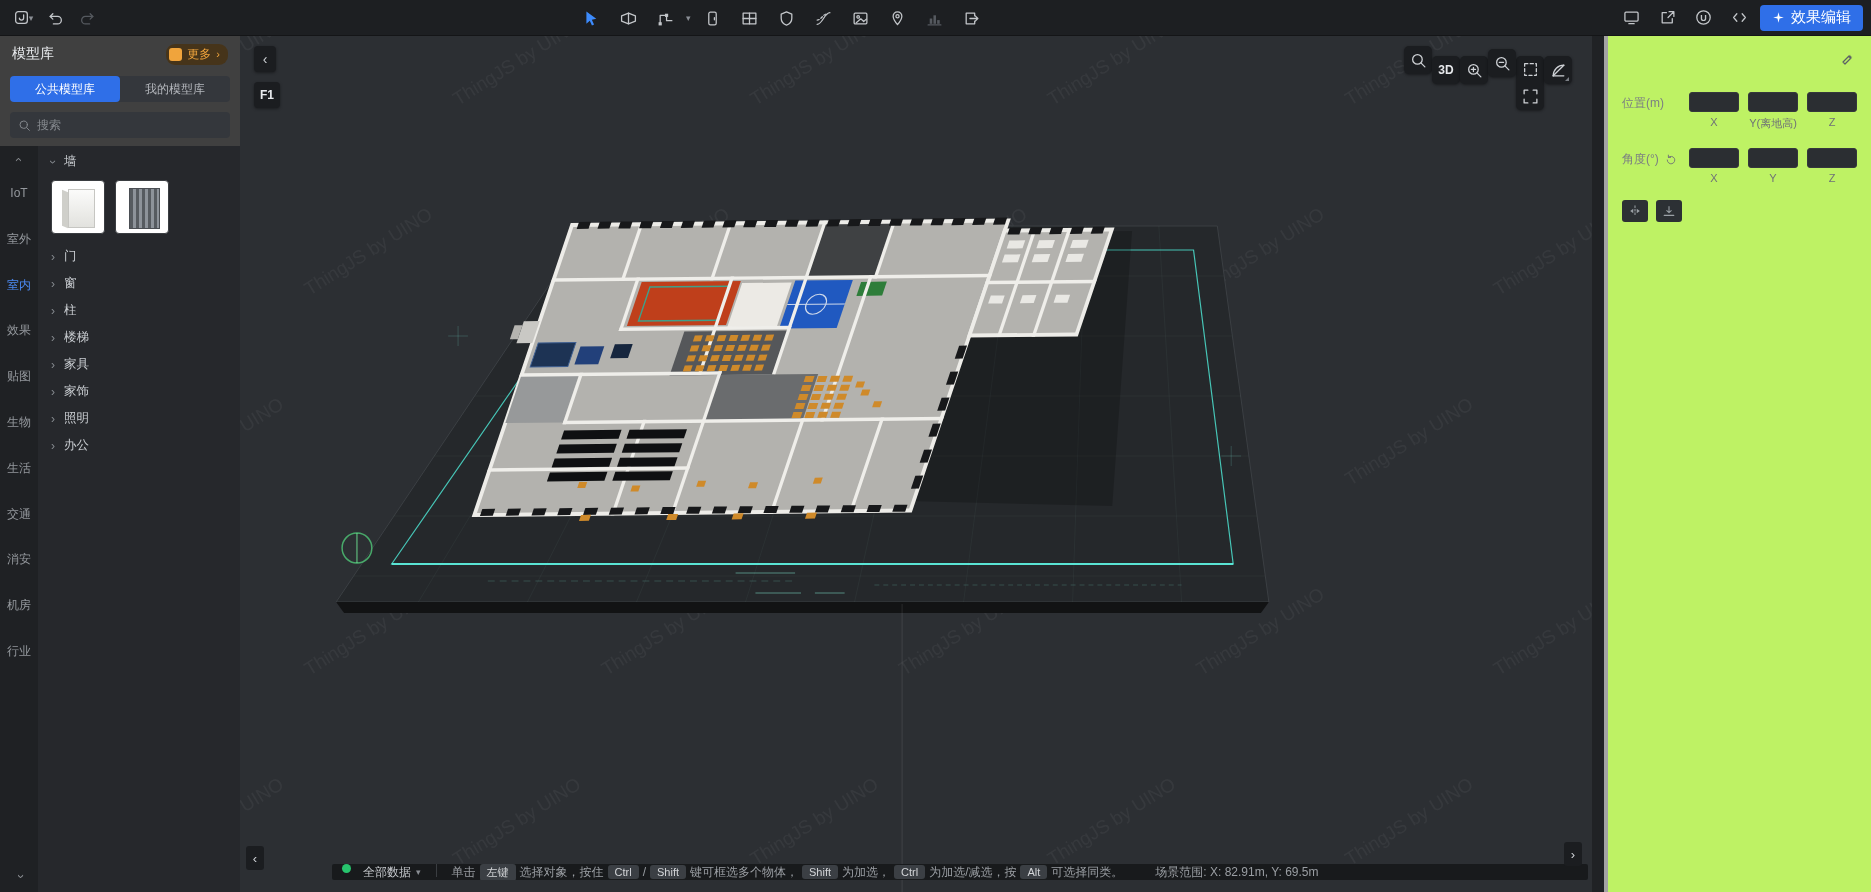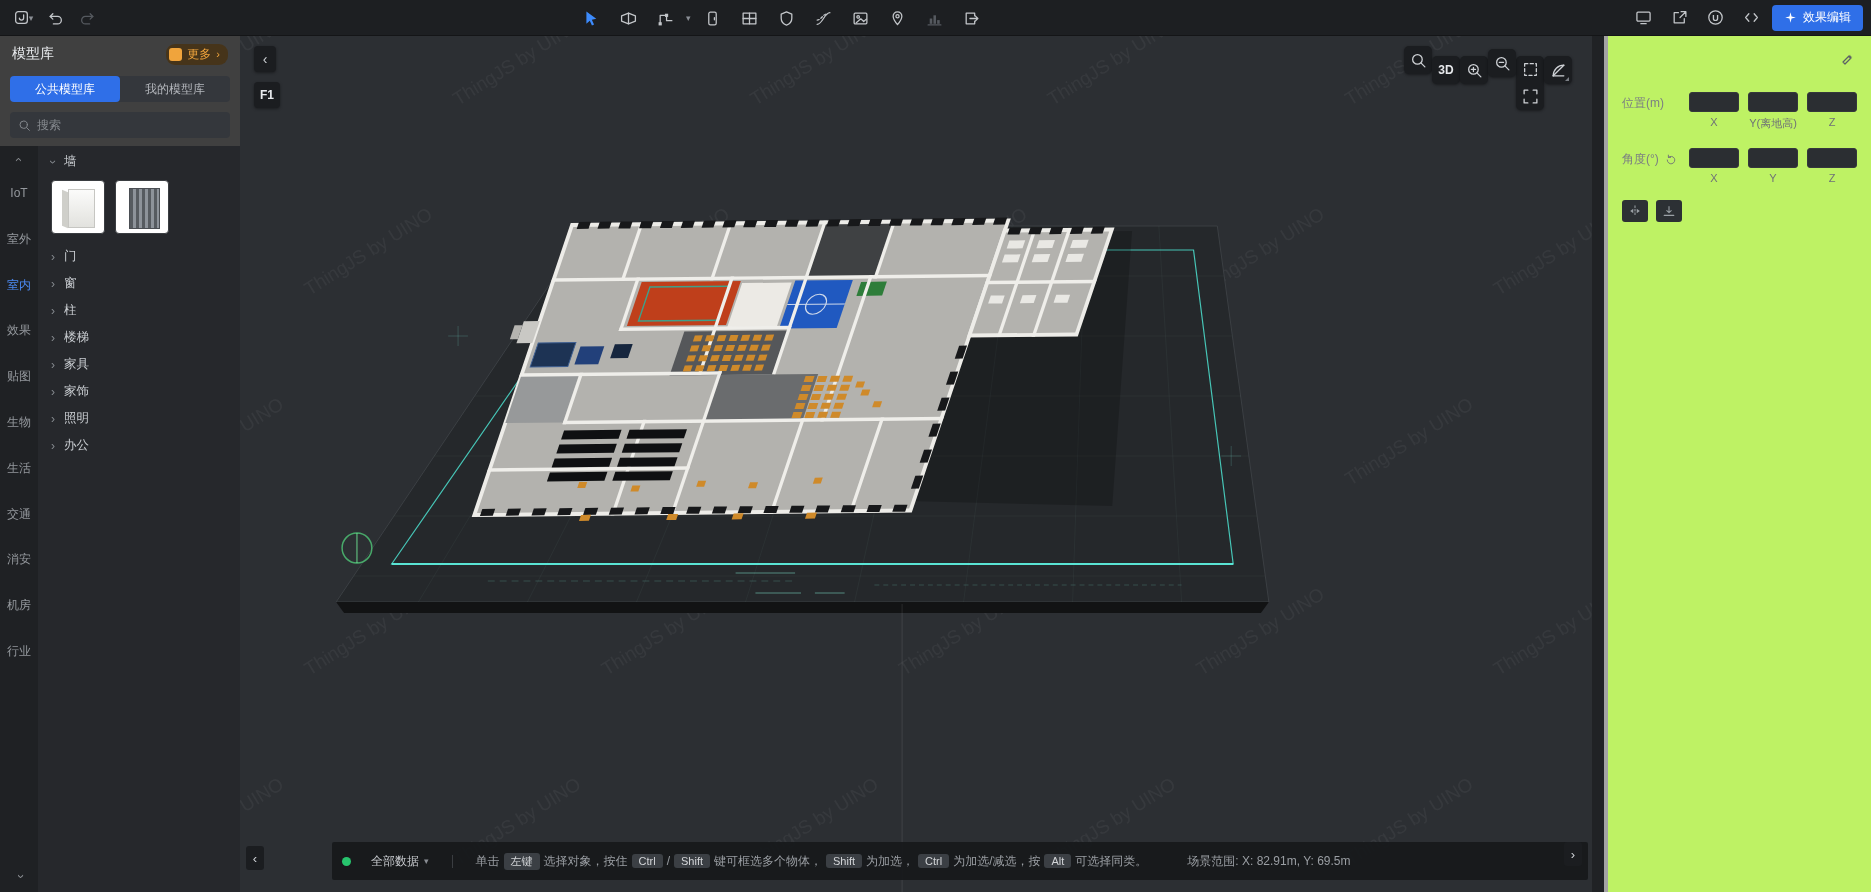--- a/index.html
+++ b/index.html
@@ -7,21 +7,21 @@
 .app{display:flex;flex-direction:column;width:1871px;height:892px;}
 
 .topbar{height:36px;flex:0 0 36px;background:#1d1f22;border-bottom:1px solid #141517;display:flex;align-items:center;position:relative;z-index:5;}
 .tb-left{display:flex;align-items:center;gap:2px;padding-left:8px;}
 .icon-btn{min-width:30px;height:26px;display:flex;align-items:center;justify-content:center;border-radius:4px;color:#c3c6ca;cursor:pointer;}
 .icon-btn.active{color:#3d8bfd;}
 .icon-btn.disabled{color:#55595f;cursor:default;}
 .caret{color:#8a8e94;font-size:9px;margin-left:-1px;}
 .tb-center{position:absolute;left:576px;top:0;height:36px;display:flex;align-items:center;gap:7px;}
 .tb-right{margin-left:auto;display:flex;align-items:center;gap:6px;padding-right:8px;}
-.btn-primary{display:flex;align-items:center;gap:6px;background:#2f6fe8;color:#fff;font-size:12px;height:26px;padding:0 12px;border-radius:4px;border:none;cursor:pointer;}
+.btn-primary{display:flex;align-items:center;gap:6px;background:#2f6fe8;color:#fff;font-size:15px;height:26px;padding:0 12px;border-radius:4px;border:none;cursor:pointer;}
 
 .main{flex:1;display:flex;min-height:0;}
 
 .left{width:240px;flex:0 0 240px;background:#404040;display:flex;flex-direction:column;min-height:0;}
 .panel-head{height:36px;flex:0 0 36px;display:flex;align-items:center;justify-content:space-between;padding:0 12px;}
 .panel-title{font-size:14px;color:#e9ebee;}
 .more-badge{display:flex;align-items:center;gap:5px;background:#46341a;border-radius:9px;padding:2px 8px 2px 3px;color:#f0a43c;font-size:12px;cursor:pointer;}
 .more-ico{width:13px;height:13px;background:#f0a43c;border-radius:3px;display:inline-block;}
 .more-chev{font-size:11px;}
 .tabs{margin:4px 10px 0;display:flex;background:#34373c;border-radius:4px;height:26px;flex:0 0 26px;}
@@ -57,21 +57,21 @@
 .vp-btn,.vp-group{background:#1b1d20;border-radius:5px;color:#cfd2d6;box-shadow:0 1px 3px rgba(0,0,0,.45);}
 .vp-btn{width:28px;height:28px;display:flex;align-items:center;justify-content:center;cursor:pointer;font-size:12px;margin-top:10px;position:relative;}
 .vp-btn:first-child{margin-top:0;}
 .vp-btn.t3d{font-weight:bold;color:#e6e8eb;}
 .vp-btn.zo{margin-top:3px;}
 .vp-group{margin-top:10px;display:flex;flex-direction:column;}
 .vp-cell{width:28px;height:27px;display:flex;align-items:center;justify-content:center;cursor:pointer;}
 .vp-btn.cornered::after{content:"";position:absolute;right:3px;bottom:3px;border-left:4px solid transparent;border-bottom:4px solid #7b7f85;}
 .bl-collapse{position:absolute;left:6px;bottom:22px;width:18px;height:24px;background:#1b1d20;border-radius:3px;color:#cfd2d6;display:flex;align-items:center;justify-content:center;cursor:pointer;font-size:13px;z-index:4;}
 .br-collapse{position:absolute;right:10px;bottom:26px;width:18px;height:24px;background:#1b1d20;border-radius:3px;color:#cfd2d6;display:flex;align-items:center;justify-content:center;cursor:pointer;font-size:13px;z-index:6;}
-.statusbar{position:absolute;left:92px;right:4px;bottom:12px;height:38px;background:rgba(23,25,27,.95);border-radius:2px;display:flex;align-items:center;padding:0 10px;gap:20px;font-size:12px;color:#9a9ea3;white-space:nowrap;overflow:hidden;z-index:3;}
+.statusbar{position:absolute;left:92px;right:4px;bottom:12px;height:16px;background:rgba(23,25,27,.95);border-radius:2px;display:flex;padding:0 10px;gap:12px;font-size:12px;color:#9a9ea3;white-space:nowrap;overflow:hidden;z-index:3;}
 .dot{width:9px;height:9px;border-radius:50%;background:#27c46d;flex:0 0 9px;}
 .src{display:flex;align-items:center;gap:5px;color:#c6c9cd;cursor:pointer;}
 .caret2{color:#8a8e94;font-size:9px;}
 .vdiv{width:1px;height:13px;background:#3a3d41;margin:0 3px;flex:0 0 1px;}
 #hint{display:flex;align-items:center;}
 .key{background:#3b3f44;color:#d3d5d8;border-radius:3px;padding:1px 7px;font-size:11px;margin:0 4px;}
 .range{margin-left:20px;color:#9a9ea3;}
 
 .right{width:267px;flex:0 0 267px;background:#bef264;border-left:4px solid #a3a3a3;padding:12px 14px;position:relative;margin-left:12px;}
 .fx-icon{position:absolute;top:16px;right:16px;color:#5c6066;cursor:pointer;}

